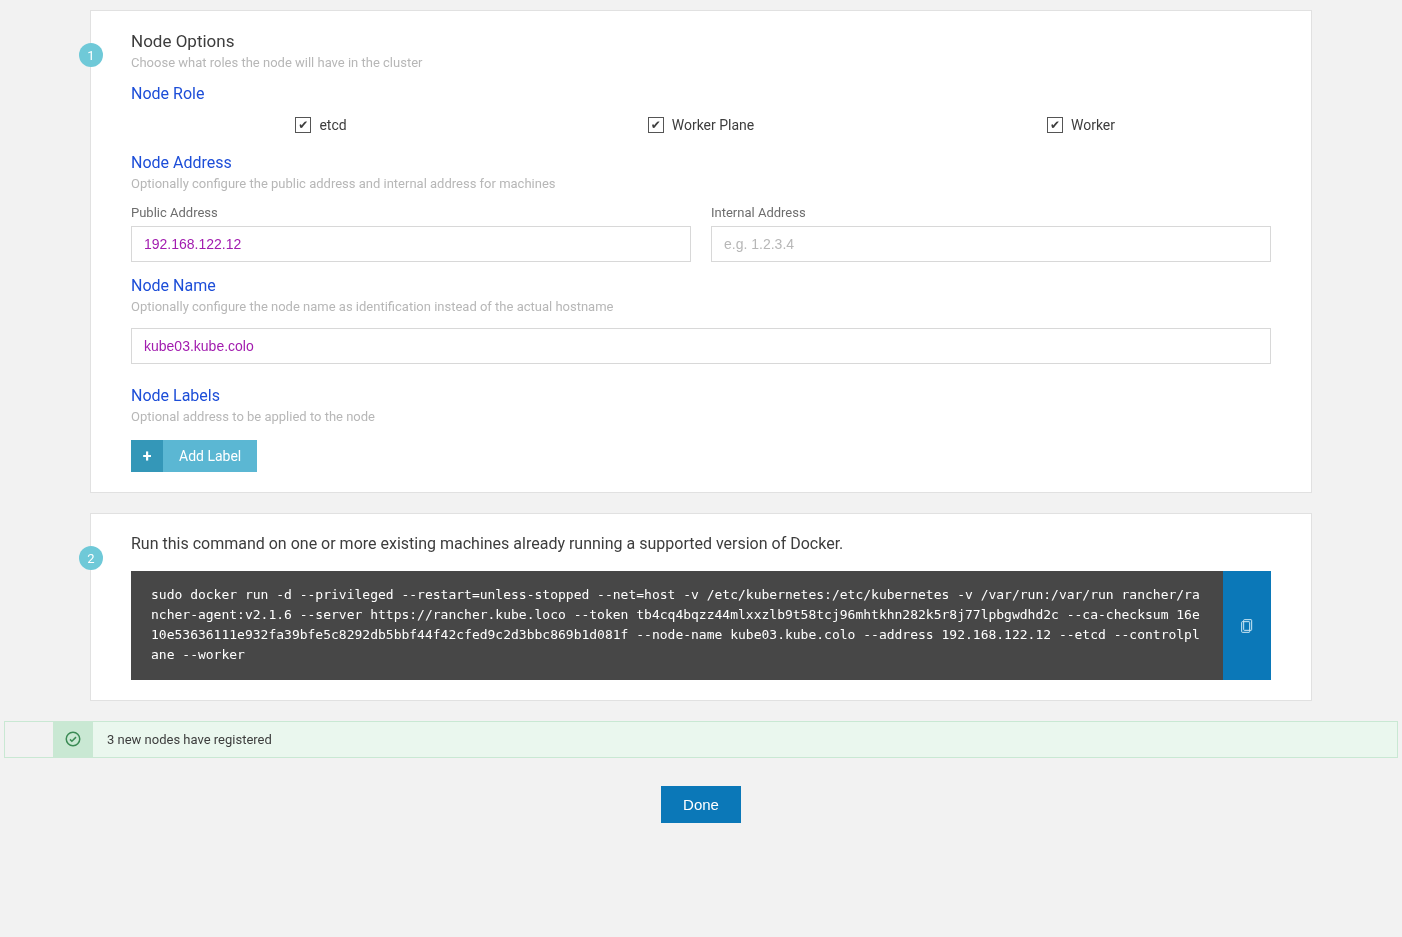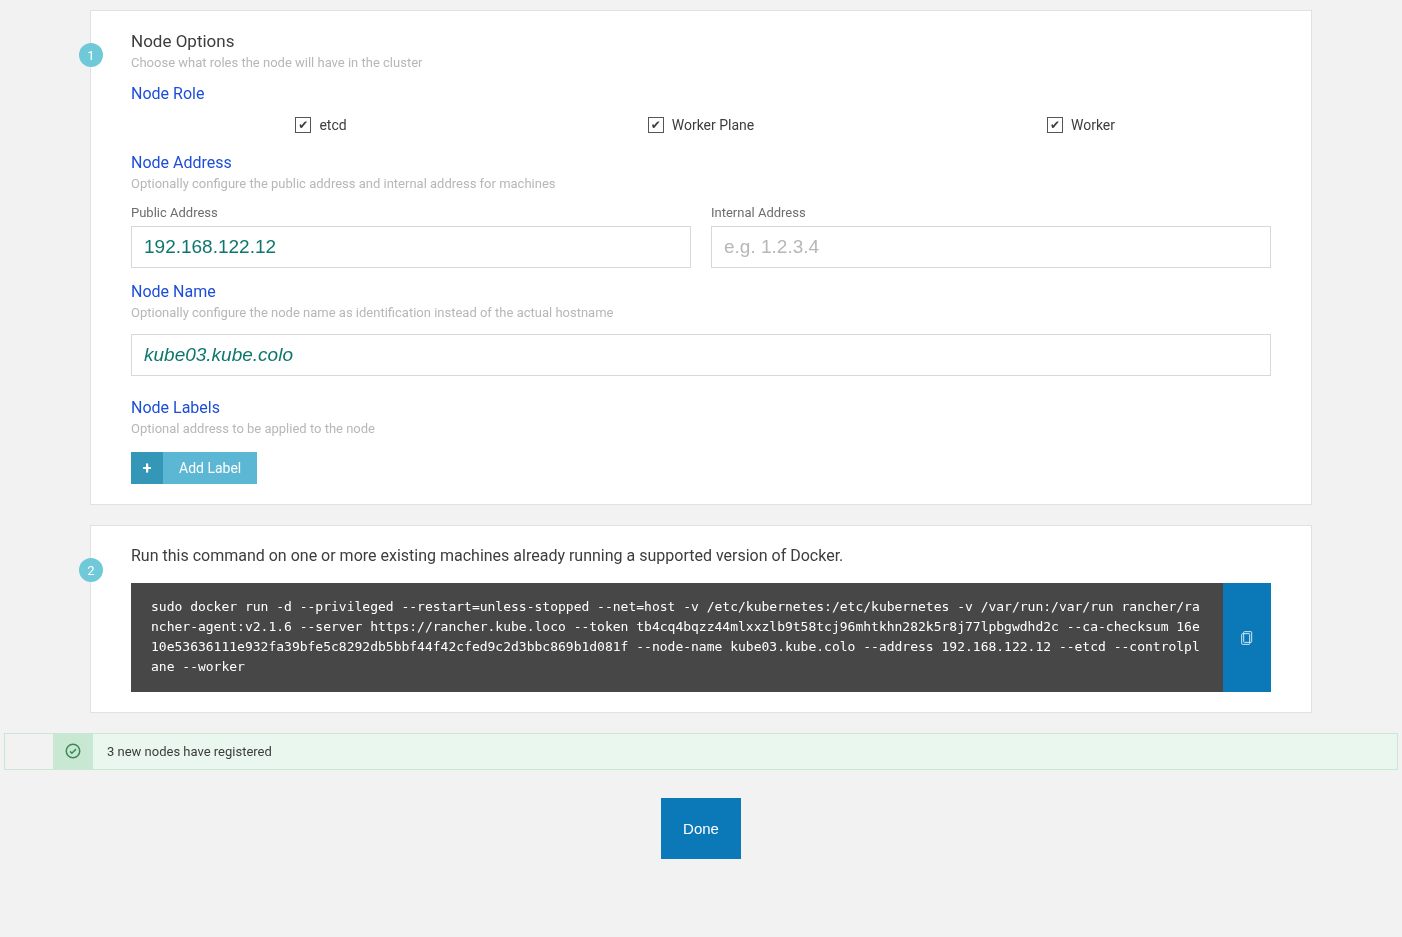--- a/index.html
+++ b/index.html
@@ -84,26 +84,26 @@
 .field-label {
   font-size: 13px;
   color: #6d6d6d;
   margin-bottom: 6px;
   display: block;
 }
 input[type="text"] {
   width: 100%;
   padding: 9px 12px;
   border: 1px solid #d8d8d8;
-  font-size: 19px;
-  color: #0f766e;
+  font-size: 14px;
+  color: #a21caf;
   background: #fff;
 }
 input[type="text"]::placeholder { color: #b7b7b7; }
-.half { width: 49%; font-style: italic; }
+.half { width: 49%; }
 .add-label-btn {
   display: inline-flex;
   align-items: stretch;
   margin-top: 2px;
   cursor: pointer;
 }
 .add-label-btn .plus {
   background: #3497b8;
   color: #fff;
   width: 32px;
@@ -169,21 +169,21 @@
   color: #3d3d3d;
 }
 .done-row {
   text-align: center;
   margin-top: 28px;
 }
 .done-btn {
   display: inline-block;
   background: #0b78b8;
   color: #fff;
-  padding: 22px 22px;
+  padding: 10px 22px;
   font-size: 15px;
   cursor: pointer;
   border: none;
 }
 </style>
 </head>
 <body>
 
 <div class="card">
   <div class="step-badge">1</div>

